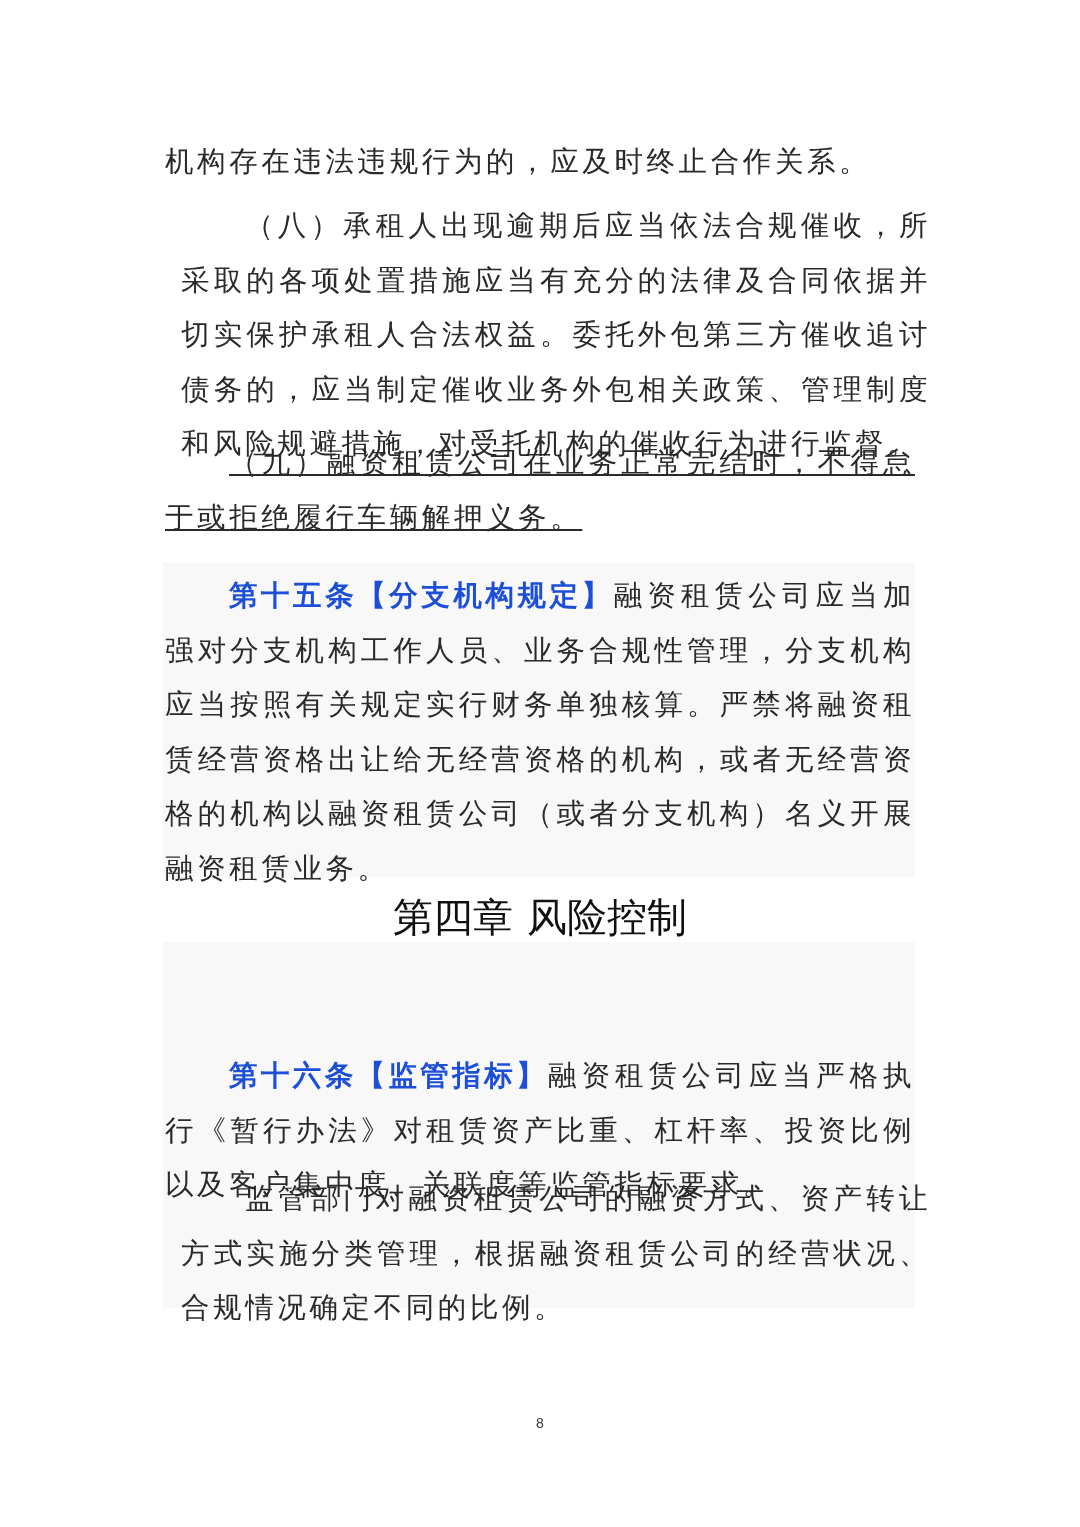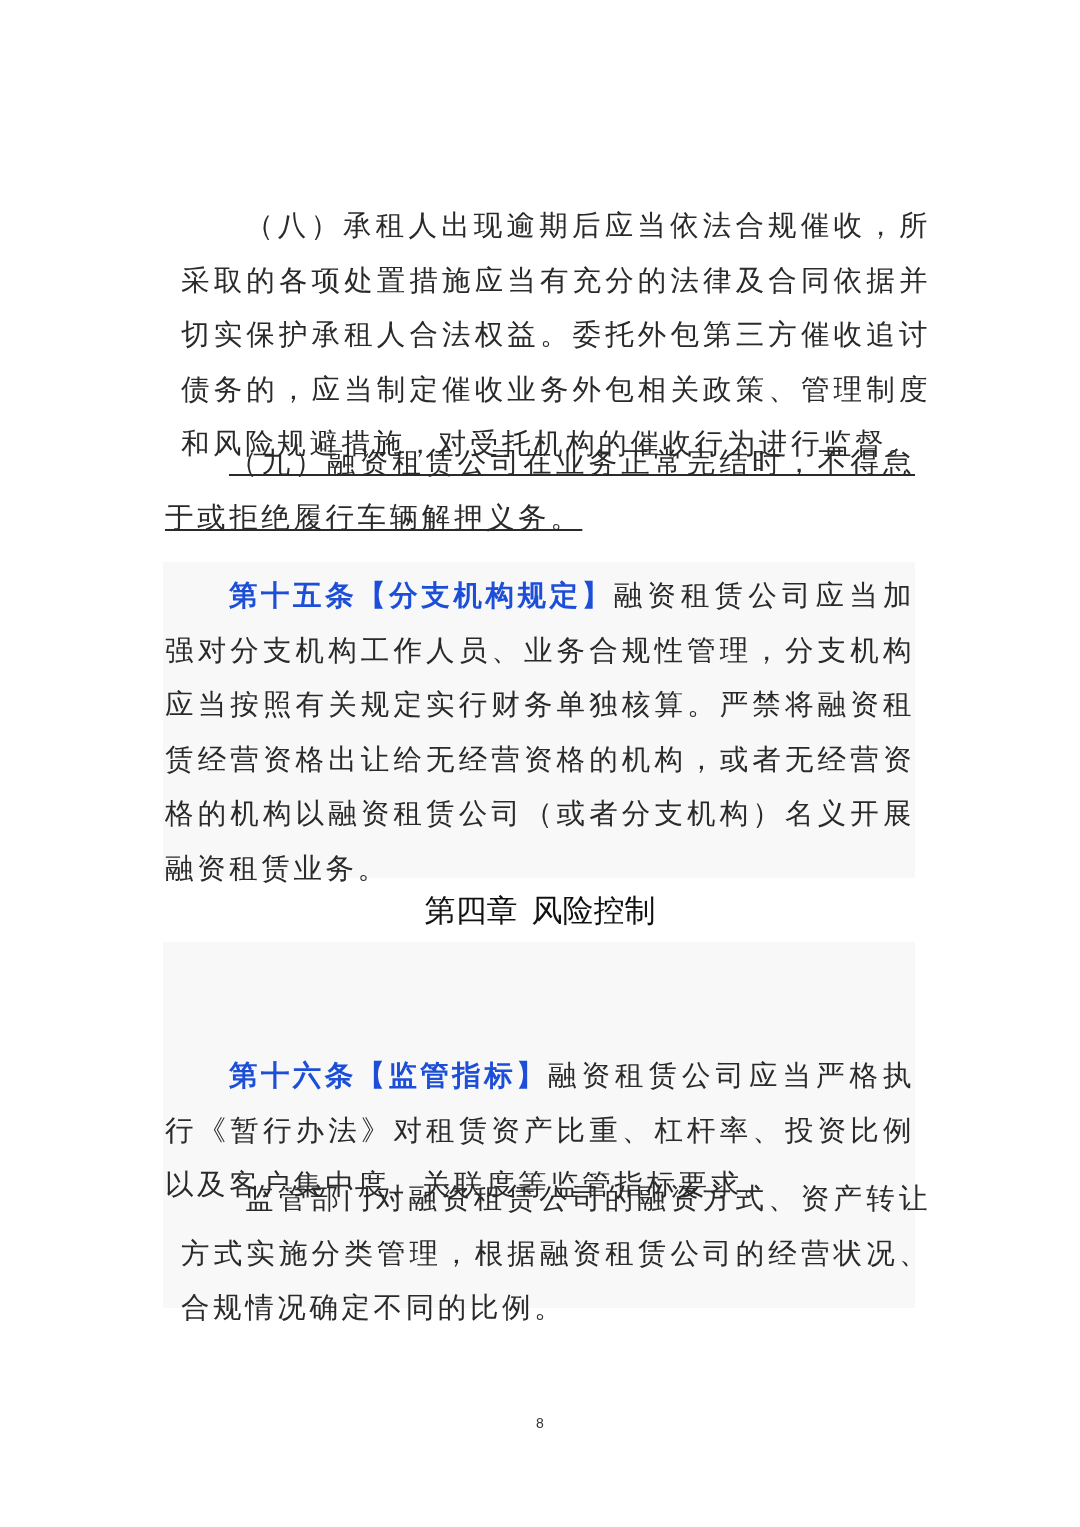--- a/index.html
+++ b/index.html
@@ -6,33 +6,34 @@
   body { width: 1080px; height: 1527px; position: relative; overflow: hidden;
          font-family: "DejaVu Serif", "Liberation Serif", serif; color: #2a2a2a; }
   .page { position: absolute; left: 0; top: 0; width: 1080px; height: 1527px; }
   .shade { position: absolute; background: #f8f8f8; }
   .para { position: absolute; left: 165px; width: 750px; font-size: 28.5px;
           line-height: 54.5px; letter-spacing: 3.6px; text-align: justify; }
   .indent { text-indent: 64px; }
   .bold { font-weight: bold; color: #1d4ed8; letter-spacing: 2px; }
   .chapter { position: absolute; left: 0; width: 1080px; text-align: center;
              top: 890px; font-family: Liberation Sans, sans-serif;
-             font-size: 31px; color: #111; letter-spacing: 0px; }
+             font-size: 40px; color: #111; letter-spacing: 0px; }
   .chapter span + span { margin-left: 14px; }
   .pagenum { position: absolute; left: 0; width: 1080px; text-align: center;
              top: 1415px; font-family: "Liberation Sans", sans-serif; font-size: 14px; color: #333; }
 </style>
 </head>
 <body>
 
 <div class="page">
 
   <div class="shade" style="left:163px; top:562px; width:752px; height:316px;"></div>
   <div class="shade" style="left:163px; top:942px; width:752px; height:366px;"></div>
 
+  <p class="para" style="top:135px; margin:0;">机构存在违法违规行为的，应及时终止合作关系。</p>
 
   <p class="para indent" style="top:183px; margin:16px;">（八）承租人出现逾期后应当依法合规催收，所采取的各项处置措施应当有充分的法律及合同依据并切实保护承租人合法权益。委托外包第三方催收追讨债务的，应当制定催收业务外包相关政策、管理制度和风险规避措施，对受托机构的催收行为进行监督。</p>
 
   <p class="para indent" style="top:436px; margin:0;text-decoration:underline;">（九）融资租赁公司在业务正常完结时，不得怠于或拒绝履行车辆解押义务。</p>
 
   <p class="para indent" style="top:568px; margin:0;">
     <span class="bold">第十五条【分支机构规定】</span><span>融资租赁公司应当加强对分支机构工作人员、业务合规性管理，分支机构应当按照有关规定实行财务单独核算。严禁将融资租赁经营资格出让给无经营资格的机构，或者无经营资格的机构以融资租赁公司（或者分支机构）名义开展融资租赁业务。</span>
   </p>
 
   <div class="chapter">

